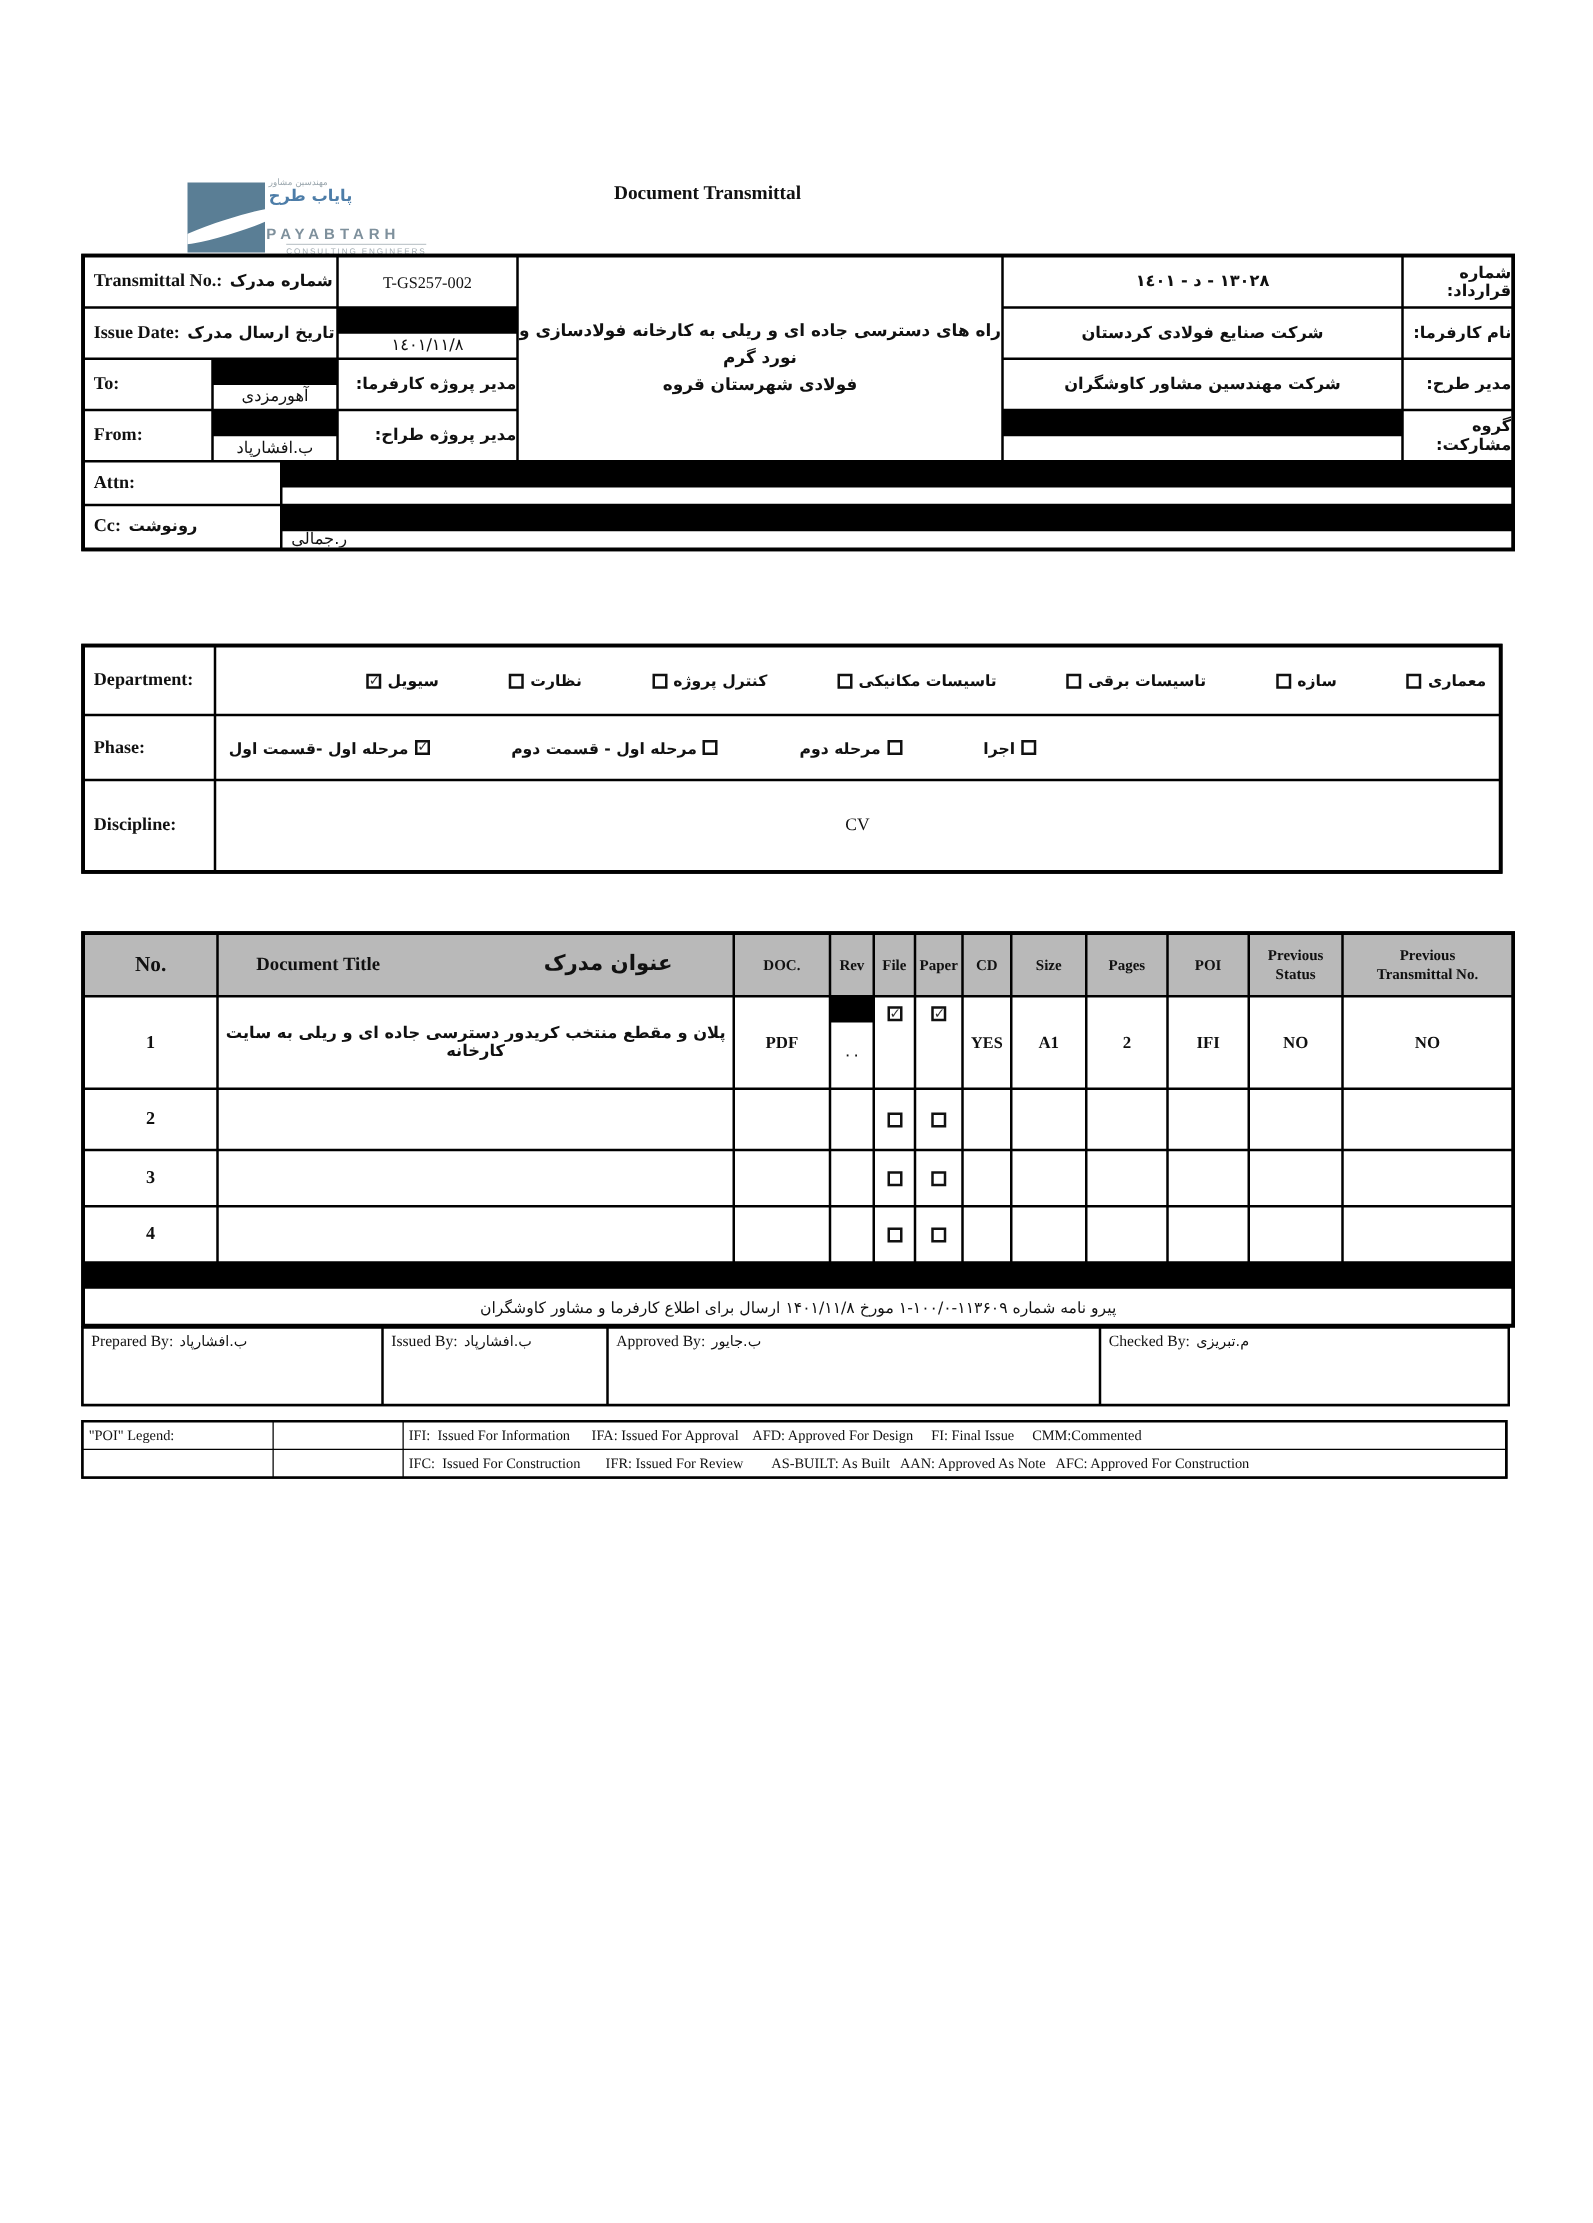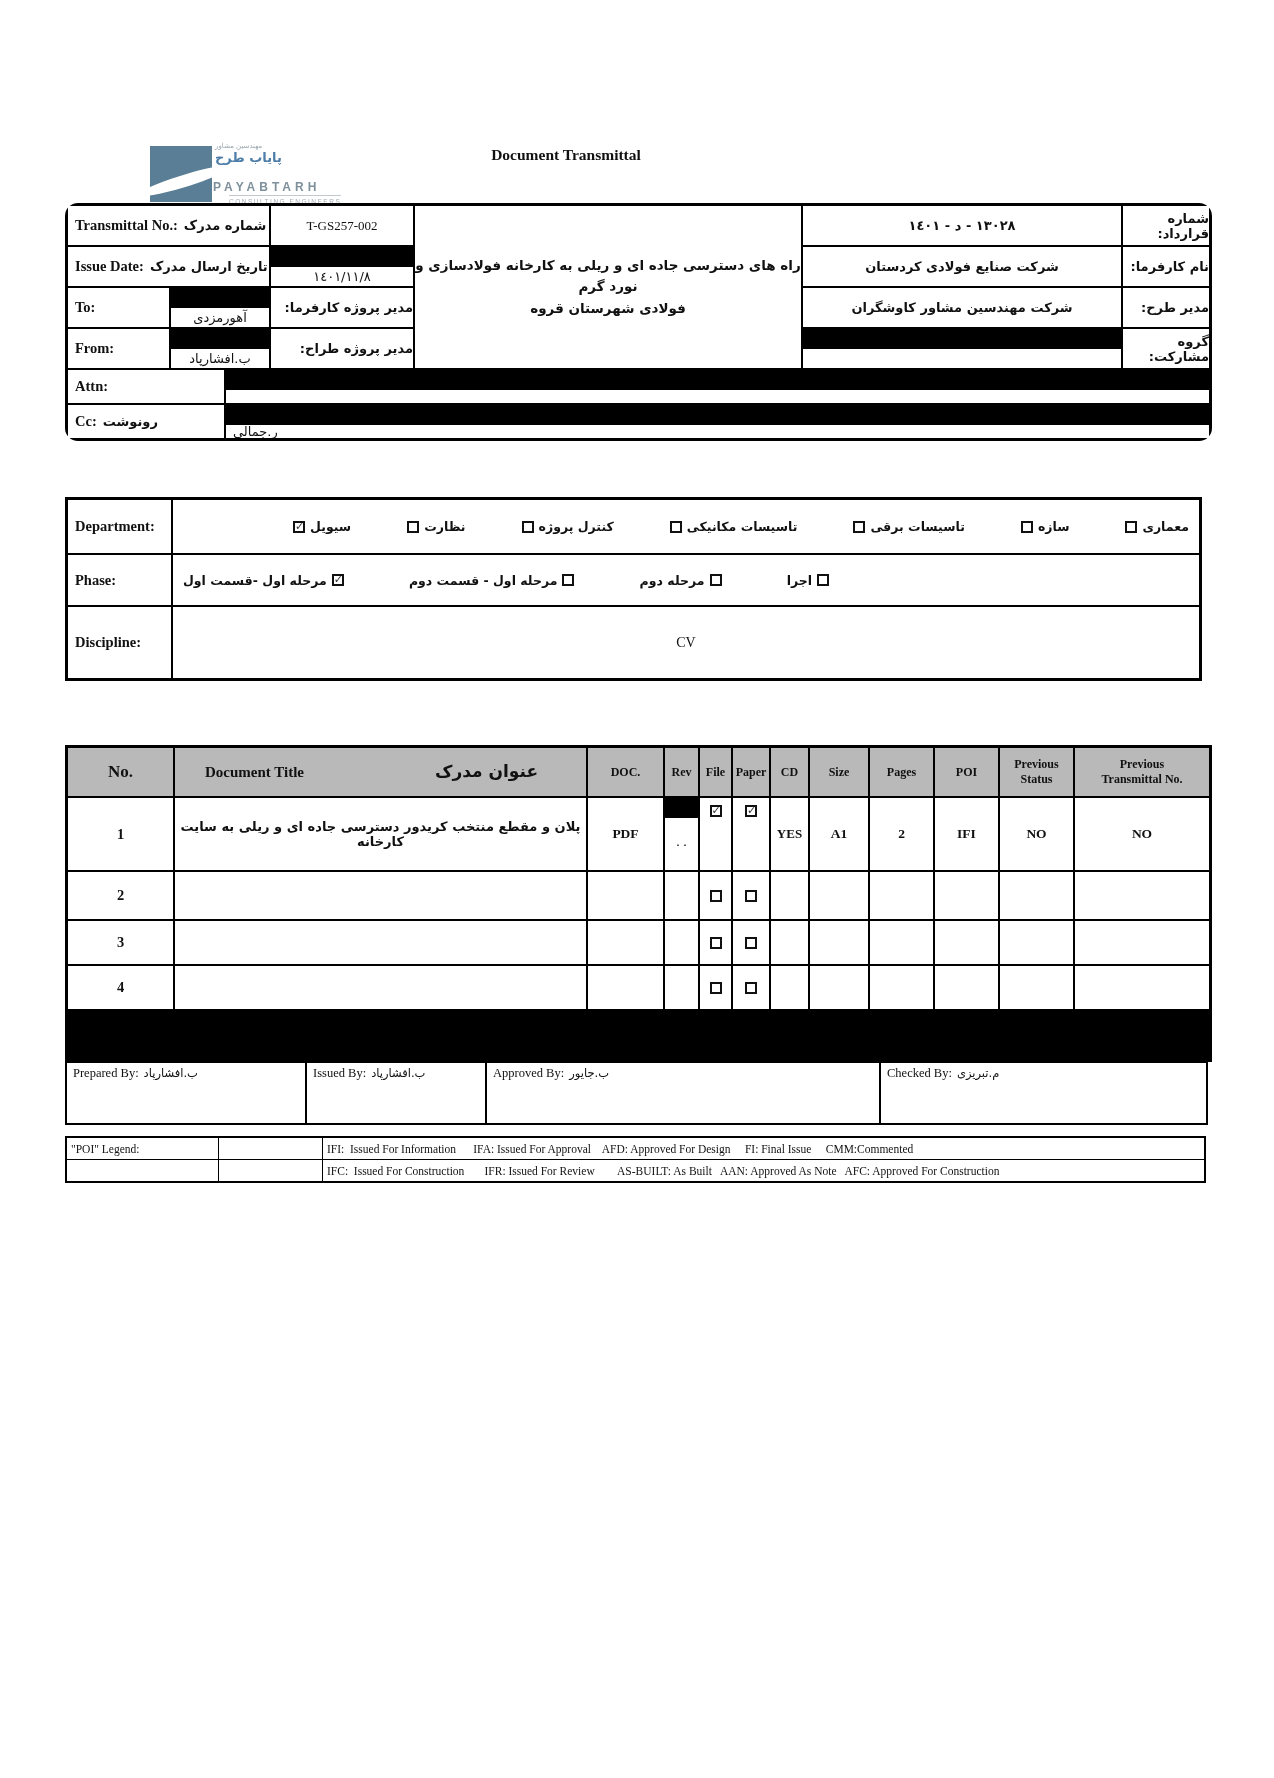--- a/index.html
+++ b/index.html
@@ -31,26 +31,26 @@
   .lft{padding-left:7px;}
   .fa{font-family:"DejaVu Sans",sans-serif;direction:rtl;margin-top:20px;}
   .fab{font-family:"DejaVu Sans",sans-serif;direction:rtl;font-weight:bold;}
   .enb{font-weight:bold;font-size:14.5px;}
 
   
   .cb{display:inline-block;width:12px;height:12px;border:2px solid #111;background:#fff;position:relative;flex:0 0 auto;}
   .cb.checked::after{content:"✓";position:absolute;left:0px;top:-3px;font-size:11px;font-family:"DejaVu Sans",sans-serif;color:#333;}
 
   
-  #t1{left:65px;top:203px;grid-template-columns:101px 53px 43px 142px 386px 318px 86px;grid-template-rows:39px 39px 39px 39px 33px 33px;border-radius:13px;}
+  #t1{left:65px;top:203px;grid-template-columns:101px 53px 43px 142px 386px 318px 86px;grid-template-rows:39px 39px 39px 39px 33px 33px;}
   .mix{gap:6px;}
   .proj-title{flex-direction:column;justify-content:center;font-size:13.5px;line-height:1.6;}
 
   
-  #t2{left:65px;top:497px;grid-template-columns:103px 1026px;grid-template-rows:53px 50px 71px;}
+  #t2{left:65px;top:515px;grid-template-columns:103px 1026px;grid-template-rows:53px 50px 71px;}
   .chk-row{direction:rtl;display:flex;align-items:center;justify-content:space-between;width:100%;}
   .chk-item{display:inline-flex;align-items:center;gap:5px;font-size:12.5px;}
   #dept-row{padding:0 10px 0 120px;}
   #phase-row{padding:0 370px 0 10px;}
 
   
   #t3{left:65px;top:745px;grid-template-columns:105px 411px 75px 33px 31px 36px 37px 58px 63px 63px 73px 134px;grid-template-rows:48px 72px 47px 43px 43px 48px;}
   .hd{background:var(--header-gray);font-weight:bold;justify-content:center;text-align:center;font-size:12px;line-height:1.25;}
   .hd.big{font-size:17px;}
   .title-hd{justify-content:space-between;padding:0 48px 0 30px;}
@@ -270,20 +270,21 @@
     <div class="cl ctr">
         <span class="cb"></span>
       </div>
     <div class="cl ctr"></div>
     <div class="cl ctr"></div>
     <div class="cl ctr"></div>
     <div class="cl ctr"></div>
     <div class="cl ctr"></div>
     <div class="cl ctr"></div>
 
+    <div class="cl note-cell fa">پیرو نامه شماره ۱۱۳۶۰۹-۱۰۰/۰-۱ مورخ ۱۴۰۱/۱۱/۸ ارسال برای اطلاع کارفرما و مشاور کاوشگران</div>
   </div>
 
   <div class="gtab" id="sig">
     <div class="cl sig-cell">
       <span>Prepared By:</span>
       <span class="sig-fa">ب.افشارپاد</span>
     </div>
     <div class="cl sig-cell">
       <span>Issued By:</span>
       <span class="sig-fa">ب.افشارپاد</span>

